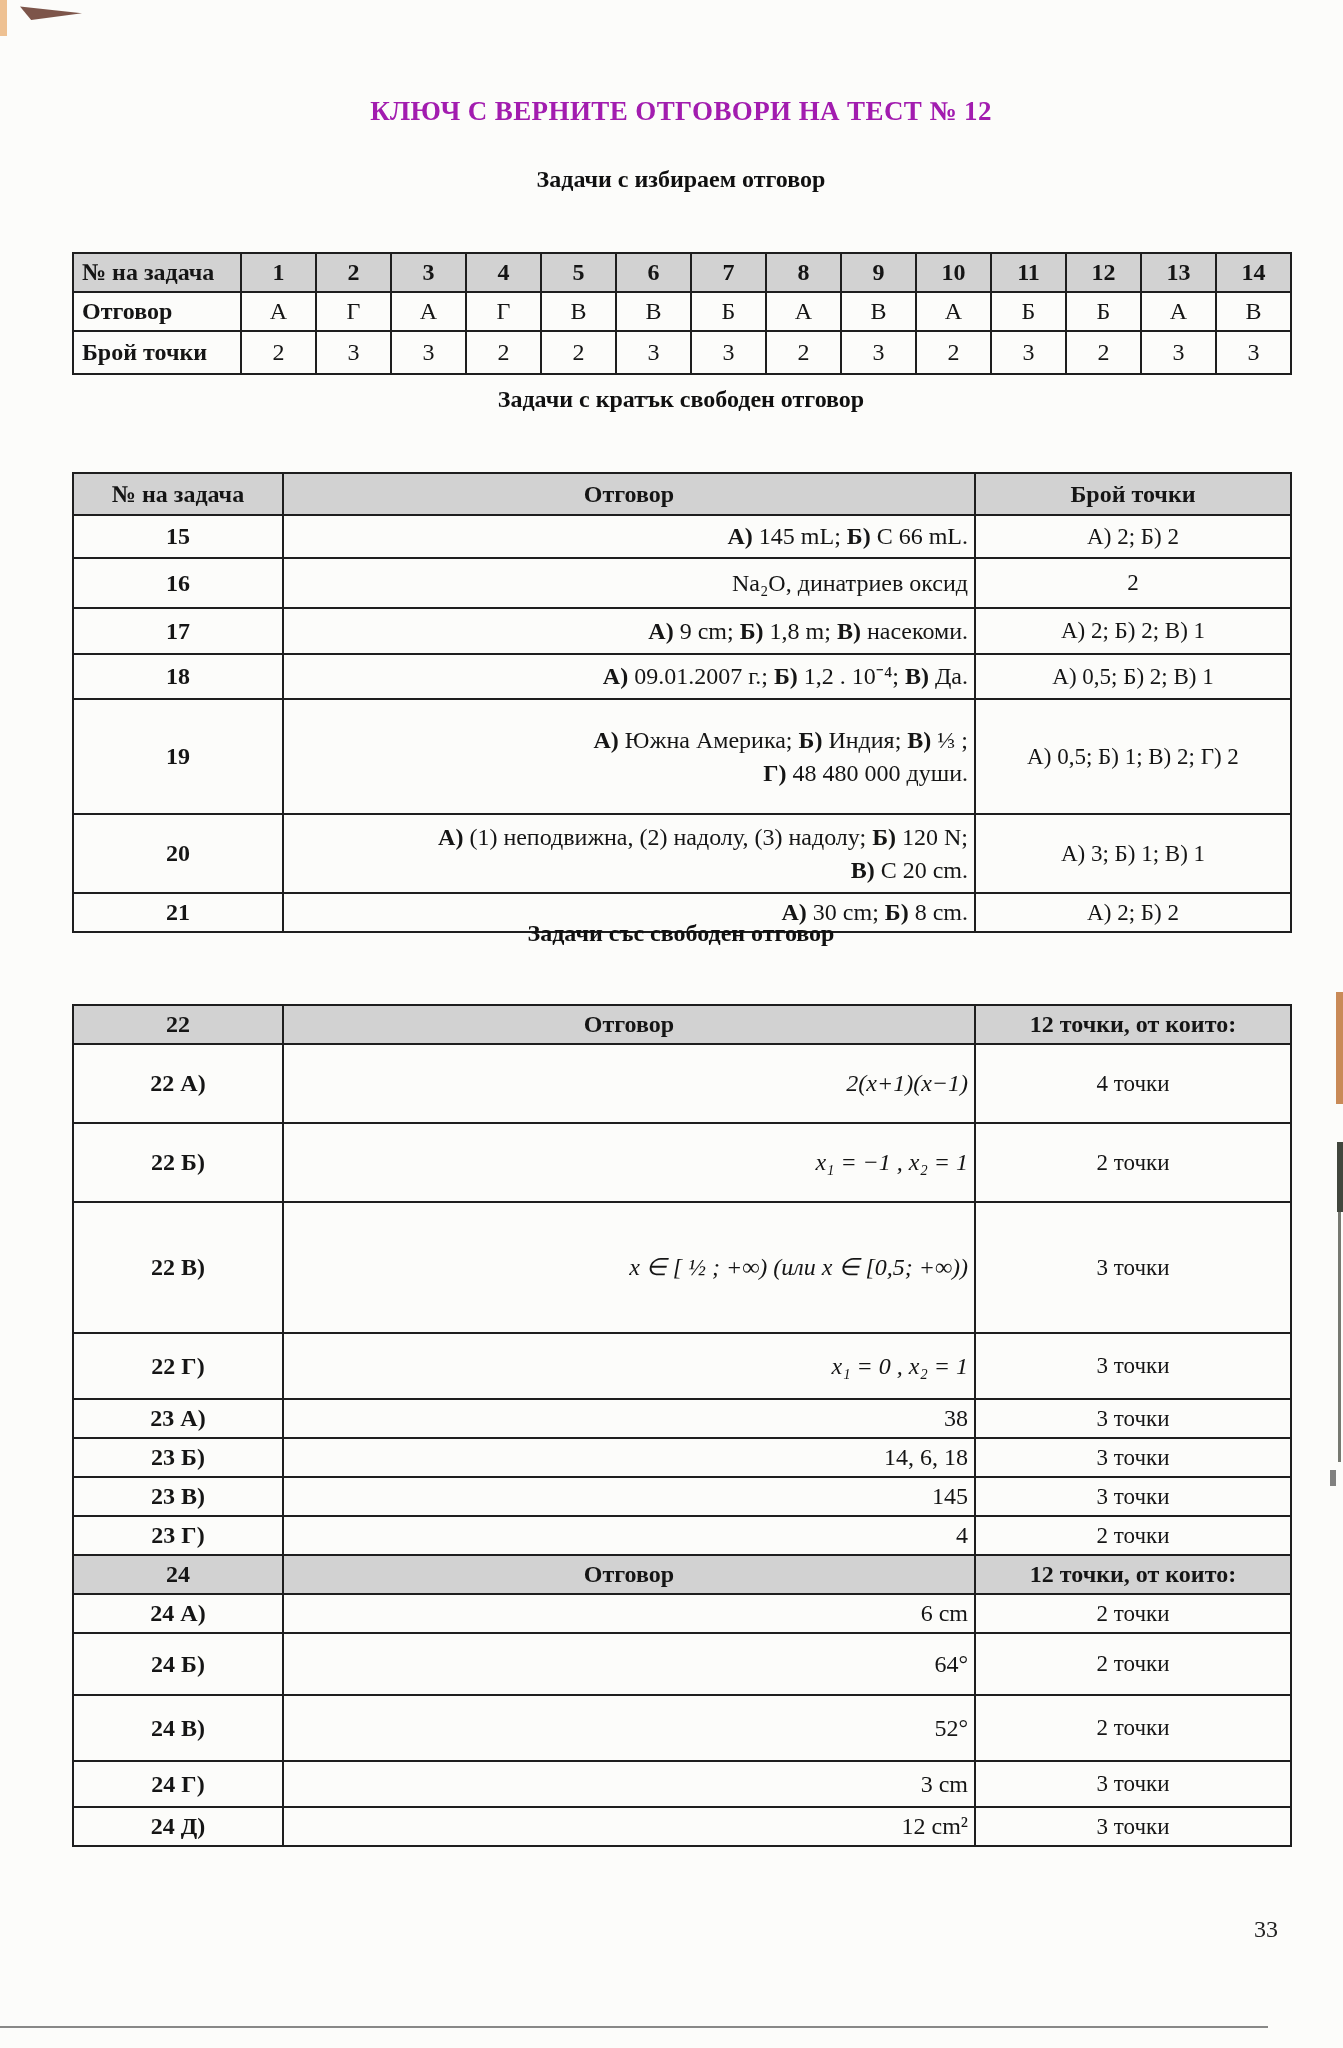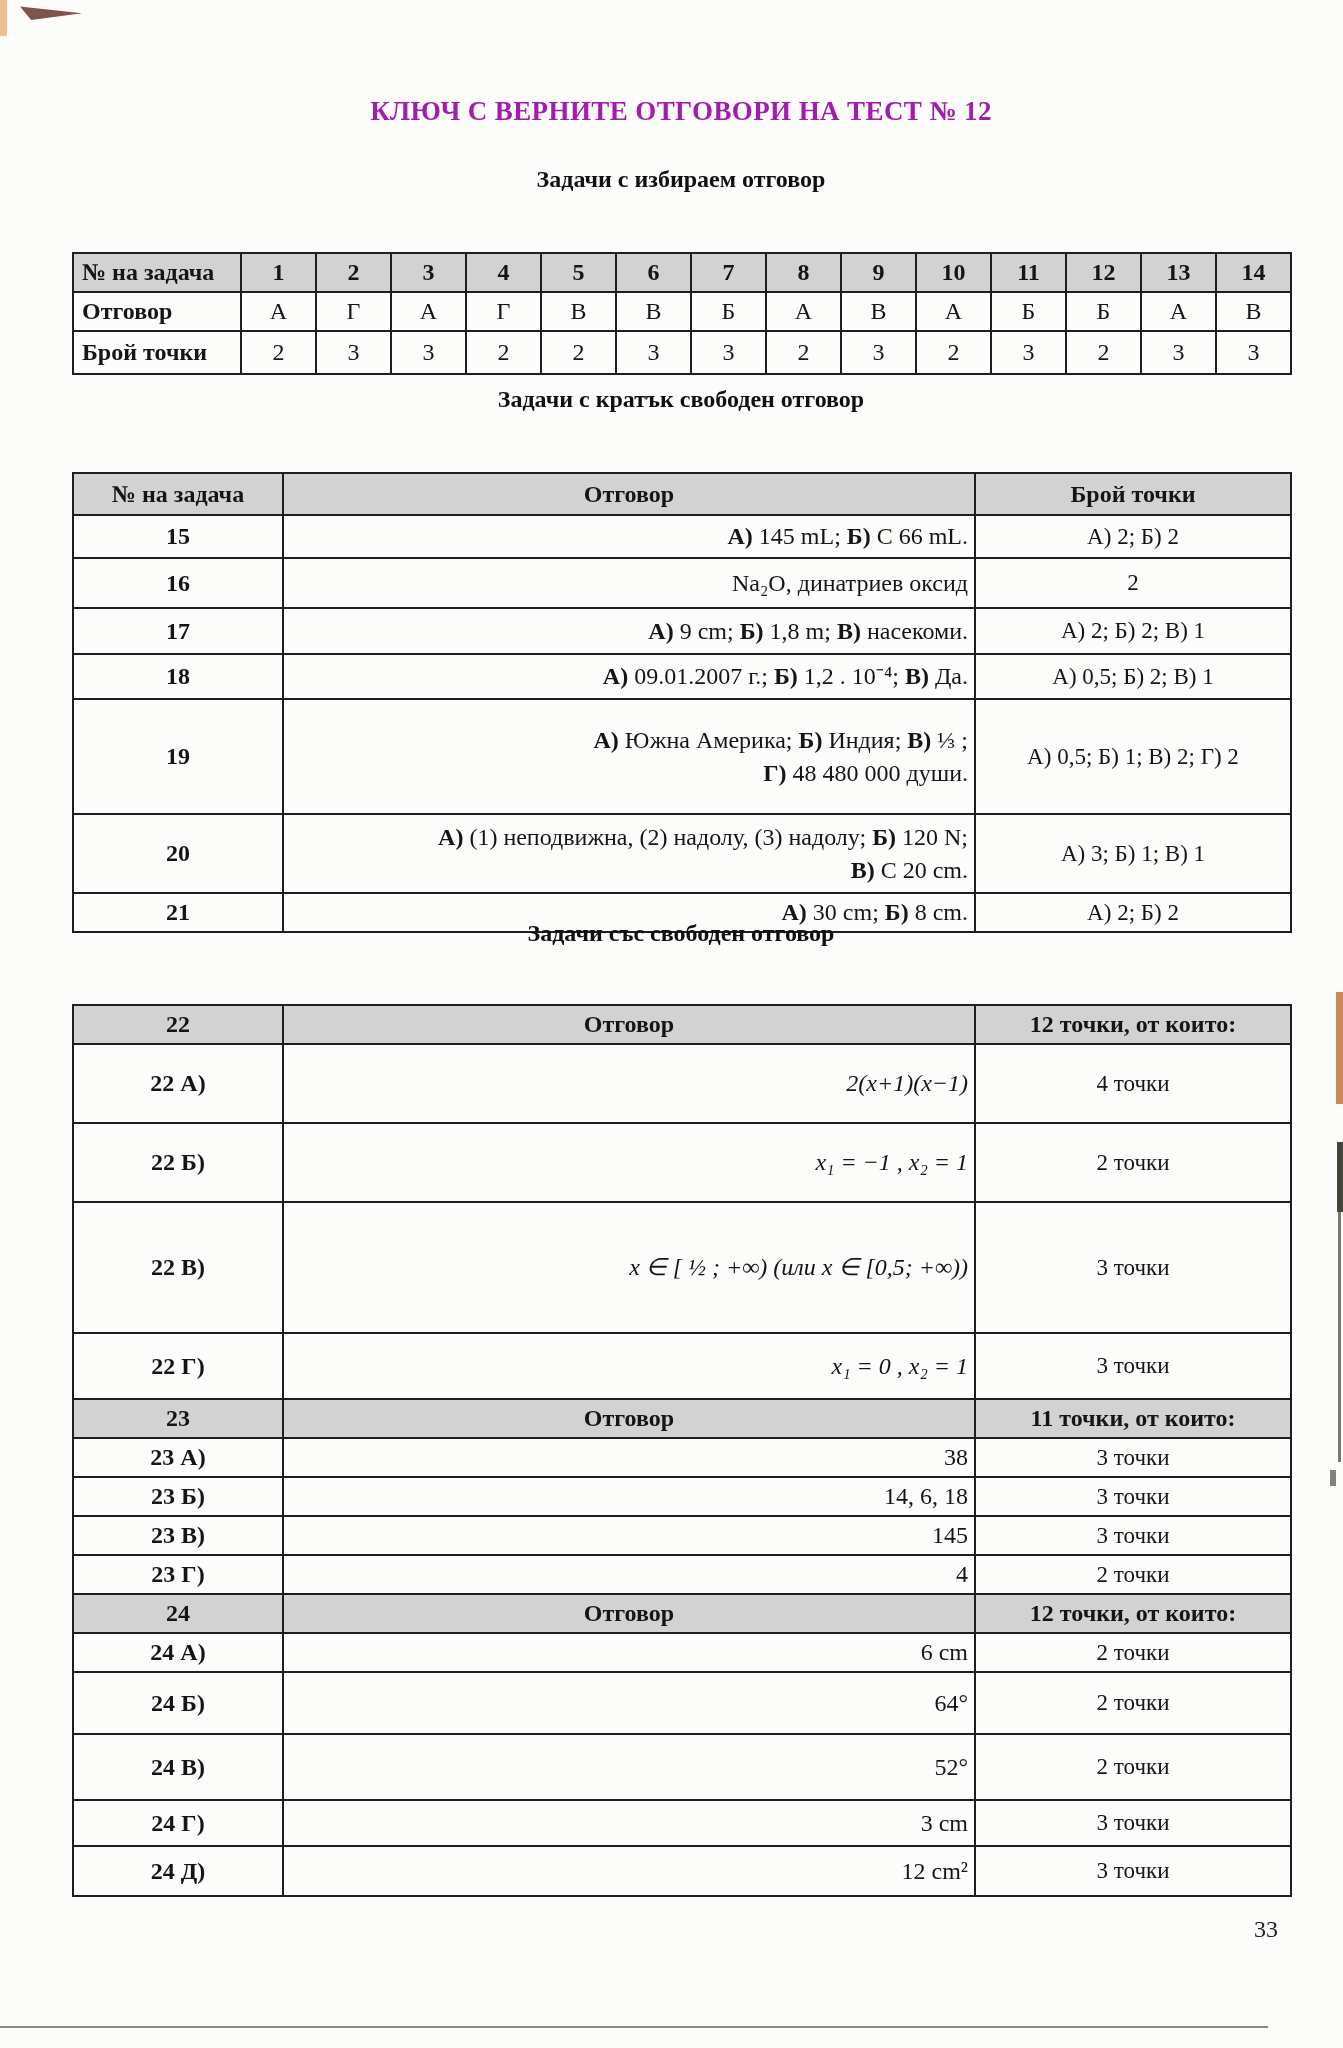--- a/index.html
+++ b/index.html
@@ -228,25 +228,20 @@
     <td class="answer-cell math">x ∈ [ ½ ; +∞)  (или  x ∈ [0,5; +∞))</td>
     <td class="points-cell">3 точки</td>
   </tr>
   <tr style="height:66px">
     <td class="bold">22 Г)</td>
     <td class="answer-cell math">x₁ = 0 ,  x₂ = 1</td>
     <td class="points-cell">3 точки</td>
   </tr>
 
   <tr style="height:39px">
-    <th class="shaded bold">23</th>
-    <th class="shaded bold">Отговор</th>
-    <th class="shaded bold">11 точки, от които:</th>
-  </tr>
-  <tr style="height:39px">
     <td class="bold">23 А)</td>
     <td class="answer-cell">38</td>
     <td class="points-cell">3 точки</td>
   </tr>
   <tr style="height:39px">
     <td class="bold">23 Б)</td>
     <td class="answer-cell">14, 6, 18</td>
     <td class="points-cell">3 точки</td>
   </tr>
   <tr style="height:39px">
@@ -278,21 +273,21 @@
   <tr style="height:66px">
     <td class="bold">24 В)</td>
     <td class="answer-cell">52°</td>
     <td class="points-cell">2 точки</td>
   </tr>
   <tr style="height:46px">
     <td class="bold">24 Г)</td>
     <td class="answer-cell">3 cm</td>
     <td class="points-cell">3 точки</td>
   </tr>
-  <tr style="height:50px">
+  <tr style="height:39px">
     <td class="bold">24 Д)</td>
     <td class="answer-cell">12 cm²</td>
     <td class="points-cell">3 точки</td>
   </tr>
 </tbody>
   </table>
 
 <div class="page-number">33</div>
 
 </body></html>

